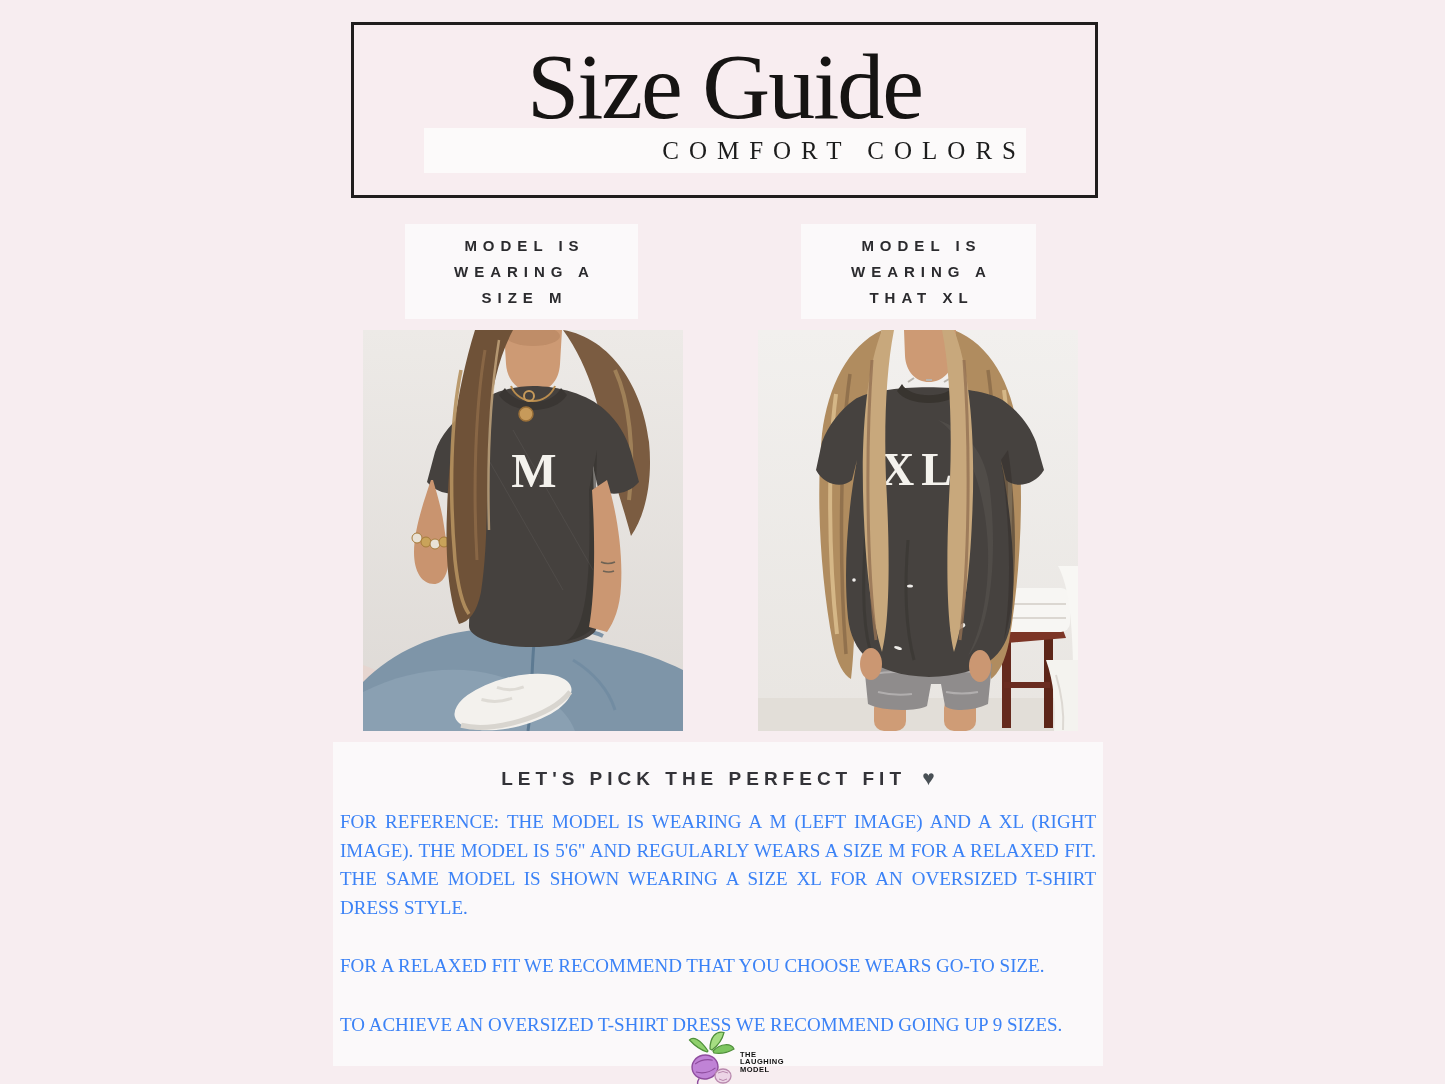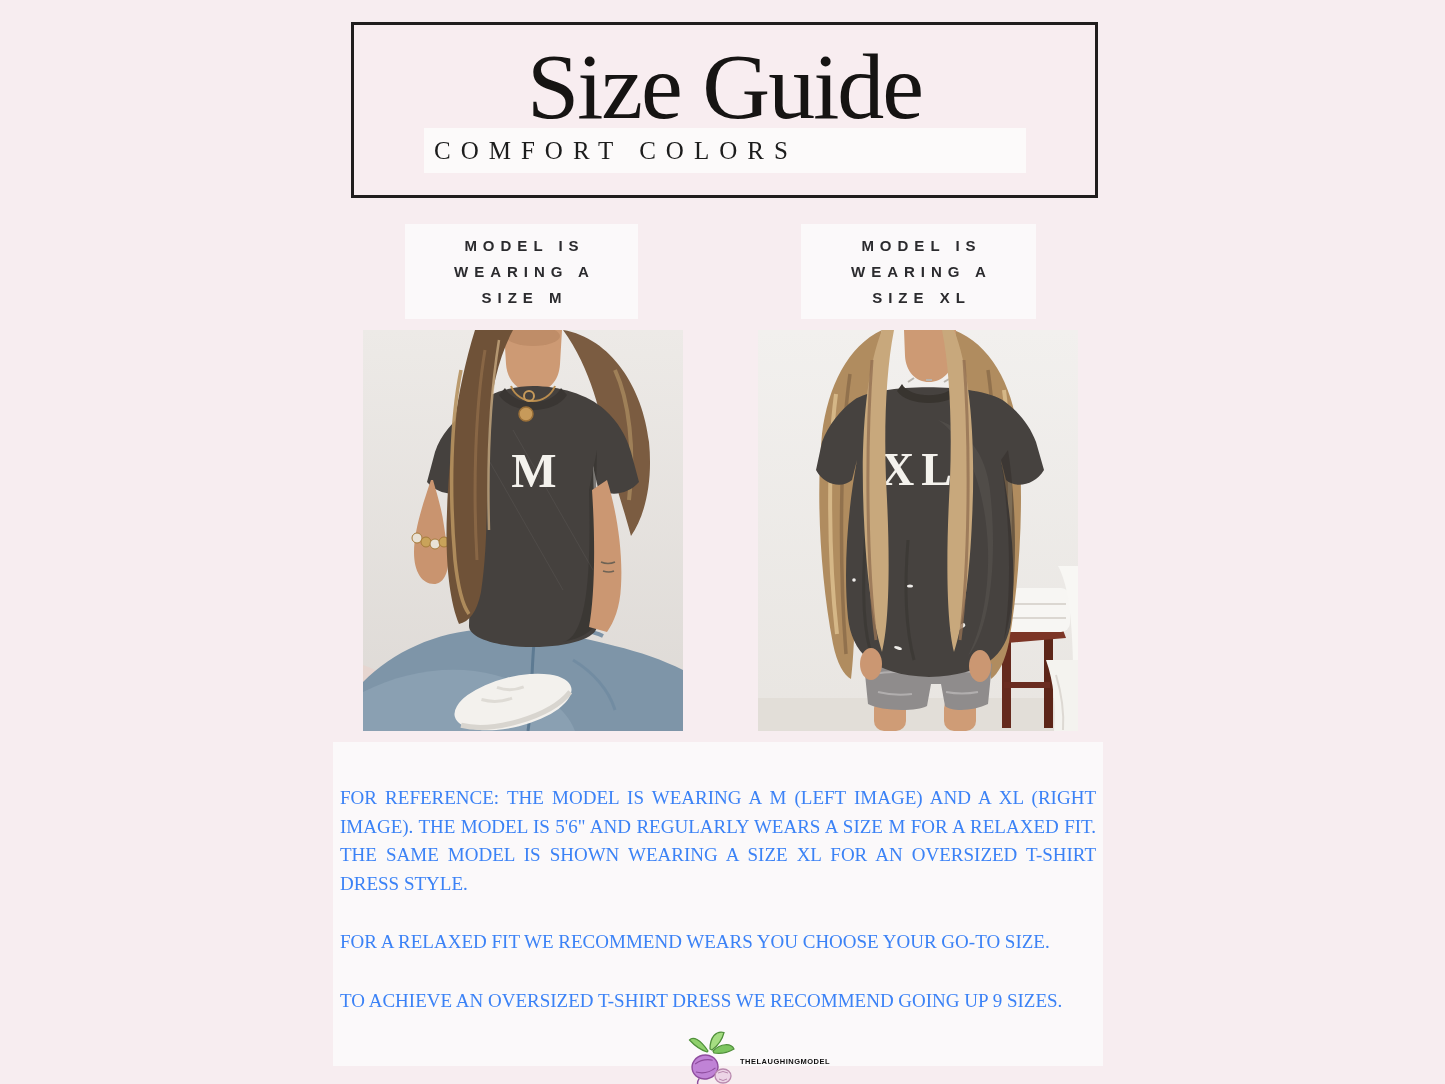--- a/index.html
+++ b/index.html
@@ -13,21 +13,21 @@
     position:absolute;left:351px;top:22px;width:741px;height:170px;
     border:3px solid #201d1d;background:#f8edf0;
   }
   .title{
     position:absolute;left:0;right:0;top:14px;text-align:center;
     font-family:"Liberation Serif",serif;font-size:94px;line-height:1;
     font-weight:500;color:#161413;letter-spacing:-2px;
   }
   .brand-bar{
     position:absolute;left:70px;top:103px;width:602px;height:45px;
-    background:#fcfafa;display:flex;align-items:center;justify-content:flex-start;
+    background:#fcfafa;display:flex;align-items:center;justify-content:flex-end;
   }
   .brand-text{
     font-family:"Liberation Serif",serif;font-size:25px;color:#1c1c1c;
     letter-spacing:10px;text-indent:10px;font-weight:400;
   }
   
   .label-box{
     position:absolute;top:224px;height:95px;background:#fbf9fa;
     display:flex;flex-direction:column;align-items:center;justify-content:center;
     font-size:15px;font-weight:700;letter-spacing:6px;color:#2b2b2e;
@@ -57,21 +57,21 @@
     margin:18px 0 0 0;text-align:justify;
     font-family:"Liberation Serif",serif;font-size:19px;line-height:28.6px;
     color:#3b82f6;
   }
   .fit-text + .fit-text{margin-top:30px;}
   
   .logo{
     position:absolute;left:688px;top:1030px;display:flex;align-items:center;gap:2px;
   }
   .logo-text{
-    display:flex;flex-direction:row;justify-content:center;
+    display:flex;flex-direction:column;justify-content:center;
     font-size:7.5px;font-weight:700;letter-spacing:.5px;color:#101010;
     line-height:7.5px;margin-top:10px;
   }
 </style>
 </head>
 <body>
 
 <div class="page">
 
   <div class="header-card">
@@ -82,21 +82,21 @@
   </div>
 
   <div class="label-box label-left">
     <span>MODEL IS</span>
     <span>WEARING A</span>
     <span>SIZE M</span>
   </div>
   <div class="label-box label-right">
     <span>MODEL IS</span>
     <span>WEARING A</span>
-    <span>SIZE XL</span>
+    <span>THAT XL</span>
   </div>
 
   <div class="photo photo-left">
     <svg viewBox="0 0 320 401">
       <defs>
         <linearGradient id="wallL" x1="0" y1="0" x2="0" y2="1">
           <stop offset="0" stop-color="#edeae7"></stop>
             <stop offset="1" stop-color="#ddd9d5"></stop>
         </linearGradient>
       </defs>
@@ -235,22 +235,26 @@
 
       <g>
         <path d="M124,0 C108,40 102,110 106,190 C108,240 114,290 124,322 C132,290 132,220 128,150 C126,96 128,40 136,0 Z" fill="#c8a87c"></path>
         <path d="M196,0 C212,40 218,110 214,190 C212,240 206,290 196,322 C188,290 188,220 192,150 C194,96 192,40 184,0 Z" fill="#c8a87c"></path>
         <path d="M114,30 C108,110 108,230 118,310 M206,30 C212,110 212,230 202,310" stroke="#937152" stroke-width="3" fill="none" opacity="0.8"></path>
       </g>
     </svg>
   </div>
 
   <div class="fit-panel">
+    <div class="fit-heading">
+      <span>LET'S PICK THE PERFECT FIT</span>
+      <span class="heart">♥</span>
+    </div>
     <p class="fit-text">FOR REFERENCE: THE MODEL IS WEARING A M (LEFT IMAGE) AND A XL (RIGHT IMAGE). THE MODEL IS 5'6" AND REGULARLY WEARS A SIZE M FOR A RELAXED FIT. THE SAME MODEL IS SHOWN WEARING A SIZE XL FOR AN OVERSIZED T-SHIRT DRESS STYLE.</p>
-    <p class="fit-text">FOR A RELAXED FIT WE RECOMMEND WEARS YOU CHOOSE YOUR GO-TO SIZE.</p>
+    <p class="fit-text">FOR A RELAXED FIT WE RECOMMEND THAT YOU CHOOSE WEARS GO-TO SIZE.</p>
     <p class="fit-text">TO ACHIEVE AN OVERSIZED T-SHIRT DRESS WE RECOMMEND GOING UP 9 SIZES.</p>
   </div>
 
   <div class="logo">
     <svg width="50" height="54" viewBox="0 0 50 54">
       <path d="M20,21 C12,9 5,6 1.5,10 C7,16 13,20 19,22 Z" fill="#8fd06c" stroke="#4f8f3a" stroke-width="1.2"></path>
       <path d="M22,19 C22,7 28,0.5 36,2.5 C34,11 28,17 24,20 Z" fill="#a5dd82" stroke="#4f8f3a" stroke-width="1.2"></path>
       <path d="M25,21 C33,13 43,13 46,19 C39,23 31,24 26,23 Z" fill="#7cc560" stroke="#4f8f3a" stroke-width="1.2"></path>
       <g transform="rotate(-12 17 37)">
         <ellipse cx="17" cy="37" rx="13" ry="12" fill="#c083d6" stroke="#8e4d9e" stroke-width="1.4"></ellipse>

